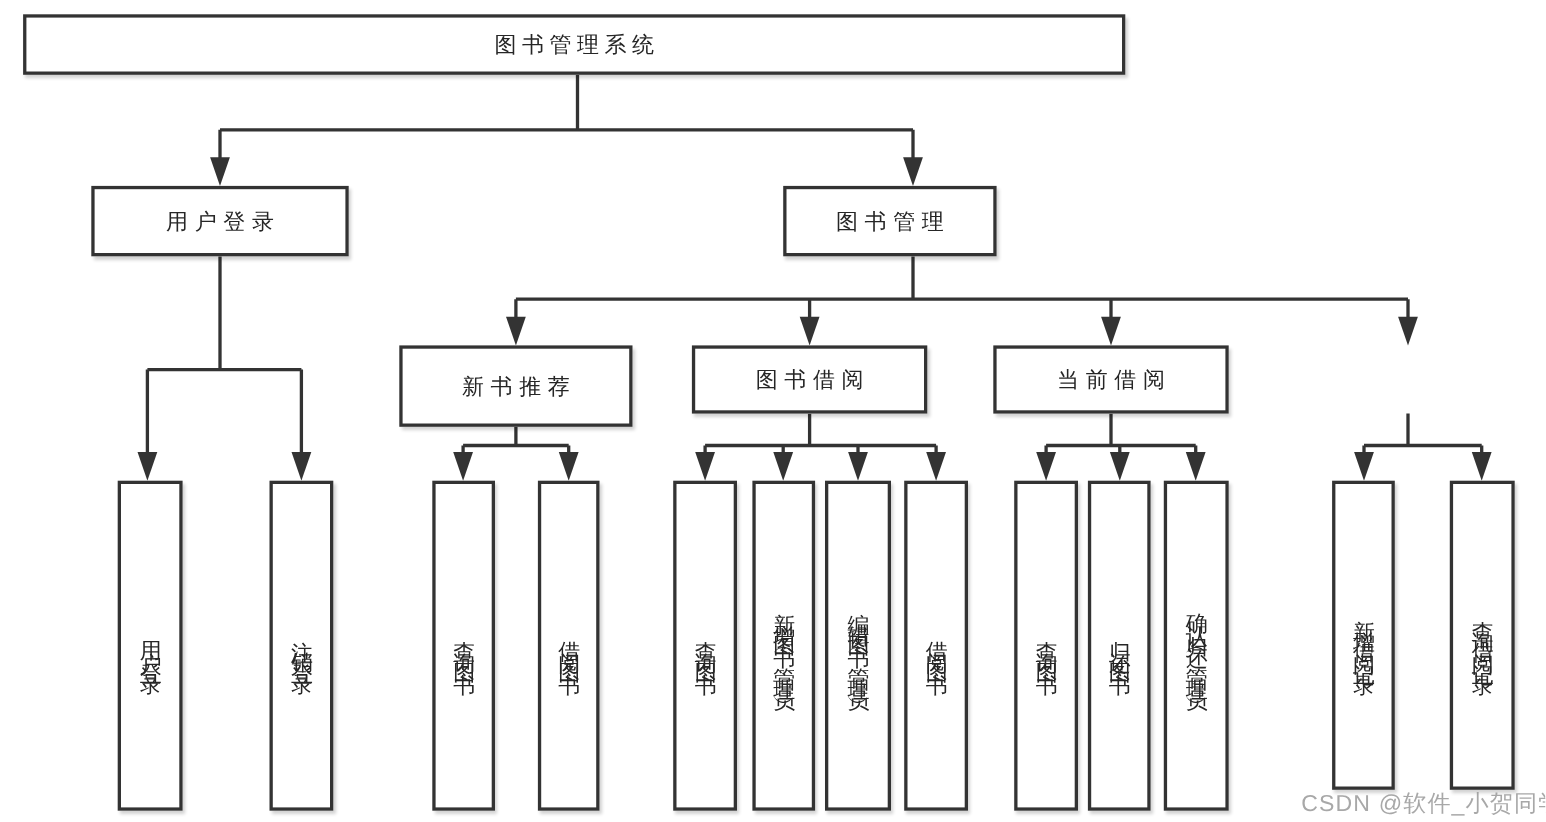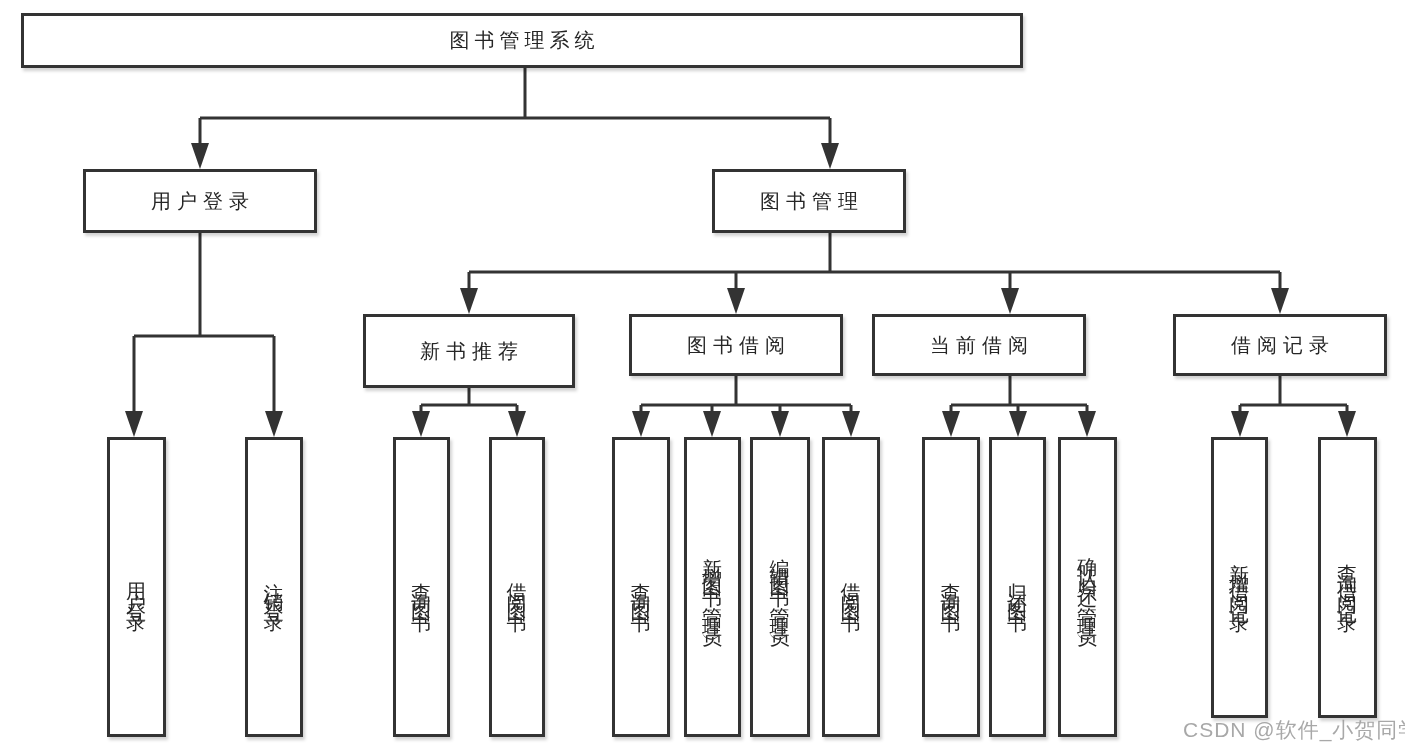--- a/index.html
+++ b/index.html
@@ -104,22 +104,21 @@
     </g>
   </svg>
 
   <div class="box h title" style="left:21px; top:13px; width:1002px; height:55px;">图书管理系统</div>
 
   <div class="box h" style="left:83px; top:169px; width:234px; height:64px;">用户登录</div>
   <div class="box h" style="left:712px; top:169px; width:194px; height:64px;">图书管理</div>
 
   <div class="box h" style="left:363px; top:314px; width:212px; height:74px;">新书推荐</div>
   <div class="box h" style="left:629px; top:314px; width:214px; height:62px;">图书借阅</div>
-  <div class="box h" style="left:872px; top:314px; width:214px; height:62px;">当前借阅</div>
-  <div class="box h" style="left:1173px; top:314px; width:214px; height:62px;">借阅记录</div>
+  <div class="box h" style="left:903px; top:314px; width:214px; height:62px;">当前借阅</div>
 
   <div class="box v" style="left:107px; top:437px; width:59px; height:300px;">用户登录</div>
   <div class="box v" style="left:245px; top:437px; width:58px; height:300px;">注销登录</div>
 
   <div class="box v" style="left:393px; top:437px; width:57px; height:300px;">查询图书</div>
   <div class="box v" style="left:489px; top:437px; width:56px; height:300px;">借阅图书</div>
 
   <div class="box v" style="left:612px; top:437px; width:58px; height:300px;">查询图书</div>
   <div class="box v" style="left:684px; top:437px; width:57px; height:300px;">新增图书（管理员）</div>
   <div class="box v" style="left:750px; top:437px; width:60px; height:300px;">编辑图书（管理员）</div>

